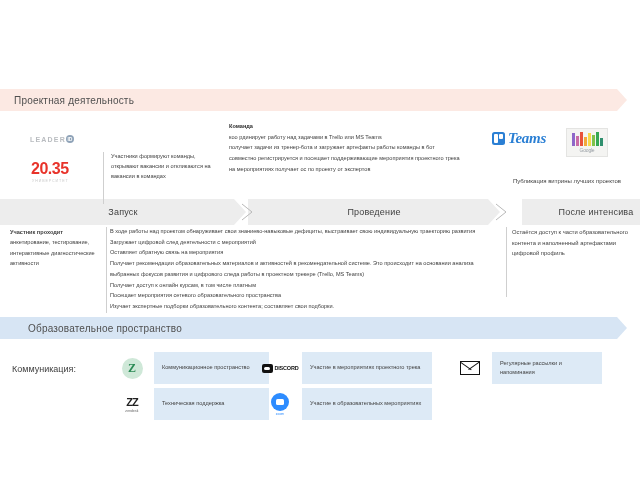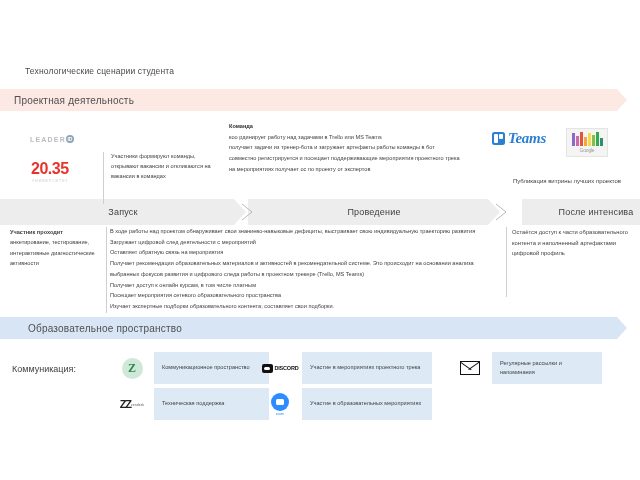--- a/index.html
+++ b/index.html
@@ -137,21 +137,21 @@
     padding:0 8px;box-sizing:border-box;
     font-size:5.6px;line-height:1.7;color:#3e3e3e;
   }
 
   
   .ico-zulip{
     width:21px;height:21px;border-radius:50%;background:#cfe8d8;
     display:flex;align-items:center;justify-content:center;
     font-size:12px;font-weight:bold;color:#2b8a55;font-family:"Liberation Serif",serif;
   }
-  .ico-zendesk{display:flex;align-items:center;}
+  .ico-zendesk{display:flex;flex-direction:column;align-items:center;}
   .ico-zendesk .mark{font-size:11px;font-weight:bold;color:#222;letter-spacing:-1px;}
   .ico-zendesk .wd{font-size:3.2px;color:#555;letter-spacing:.2px;margin-top:1px;}
   .ico-discord{display:flex;align-items:center;gap:2px;}
   .ico-discord .badge{
     width:11px;height:9px;background:#111;border-radius:2px;
     display:flex;align-items:center;justify-content:center;
   }
   .ico-discord .badge i{display:block;width:6px;height:3px;background:#fff;border-radius:2px;}
   .ico-discord .wd{font-size:5.5px;font-weight:bold;color:#111;letter-spacing:-.2px;}
   .ico-zoom{display:flex;flex-direction:column;align-items:center;}
@@ -173,21 +173,20 @@
   .ico-mail:before{left:0.3px;transform-origin:left top;transform:rotate(35deg);}
   .ico-mail:after{right:0.3px;transform-origin:right top;transform:rotate(-35deg);}
 
   .vline{position:absolute;background:#cfcfcf;width:1px;}
 </style>
 </head>
 <body>
 
 <div class="canvas">
 
-  <div class="page-title">Технологические сценарии студента</div>
 
   <div class="bar bar-pink">
     <span class="bar-label">Проектная деятельность</span>
   </div>
 
   <div class="leaderid">
     <span>LEADER</span><span class="id-dot">ID</span>
   </div>
 
   <div class="univ2035">

